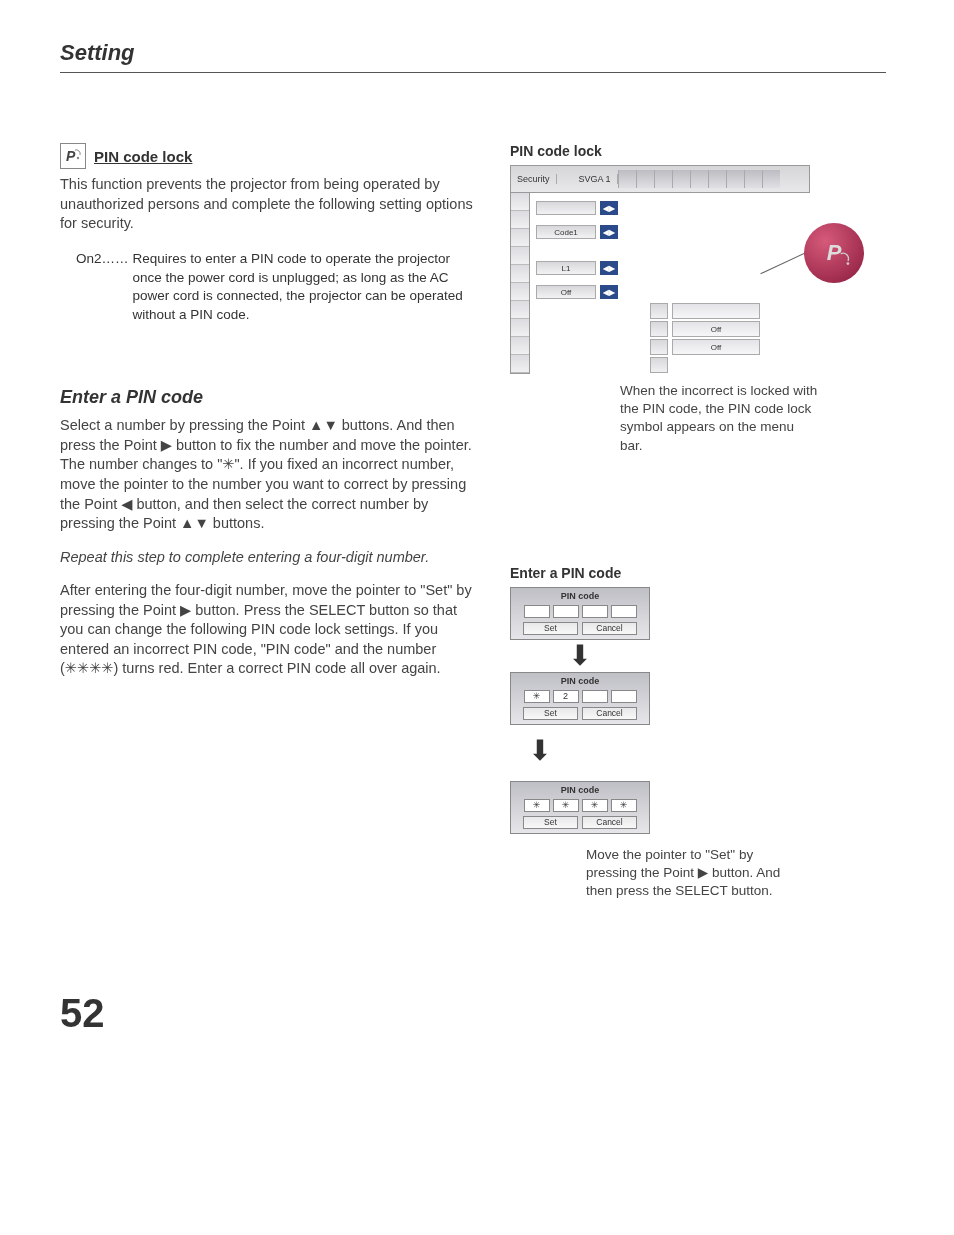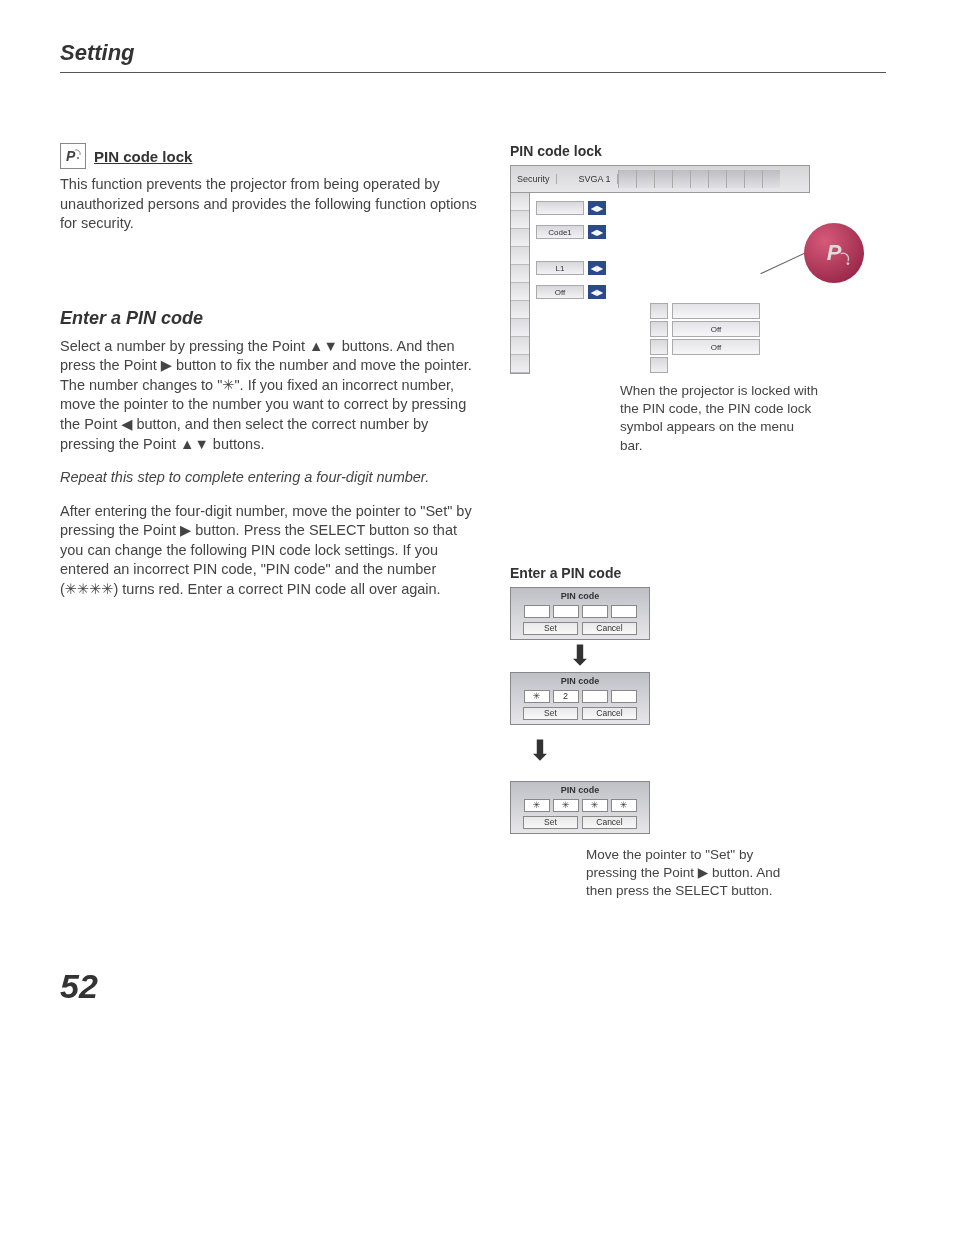--- a/index.html
+++ b/index.html
@@ -22,42 +22,42 @@
   .right-title { font-weight: bold; font-size: 14px; margin-bottom: 6px; }
   .menu-mock { width: 300px; }
   .menubar { display: flex; align-items: center; background: linear-gradient(#d6d6d8,#e8e8ea); border: 1px solid #999; height: 28px; font-size: 9px; }
   .menubar .lbl { padding: 0 6px; border-right: 1px solid #aaa; }
   .menubar .mico { width: 18px; height: 18px; border-left: 1px solid #aaa; background: linear-gradient(#bcbcc2,#e0e0e4); display: inline-block; }
   .menu-row { display: flex; }
   .sidebar { display: flex; flex-direction: column; width: 20px; border-left: 1px solid #999; border-right: 1px solid #999; border-bottom: 1px solid #999; }
   .sideico { height: 18px; border-bottom: 1px solid #bbb; background: linear-gradient(#dcdce0,#f0f0f2); }
   .panel { flex: 1; position: relative; }
   .prow { display: flex; align-items: center; height: 18px; margin-left: 6px; margin-top: 6px; }
-  .plabel { width: 48px; height: 14px; background: linear-gradient(#d8d8dc,#f2f2f4); border: 1px solid #aaa; font-size: 8px; display: flex; align-items: center; justify-content: center; }
+  .plabel { width: 60px; height: 14px; background: linear-gradient(#d8d8dc,#f2f2f4); border: 1px solid #aaa; font-size: 8px; display: flex; align-items: center; justify-content: center; }
   .arrows { width: 18px; height: 14px; background: #2a4a8a; margin-left: 4px; display: flex; align-items: center; justify-content: center; color: #fff; font-size: 8px; }
   .sub-popup { position: absolute; left: 120px; top: 110px; width: 110px; }
   .sub-popup .srow { display: flex; height: 16px; margin-bottom: 2px; }
   .srow .sico { width: 18px; background: linear-gradient(#d8d8dc,#f0f0f2); border: 1px solid #aaa; }
   .srow .sval { flex: 1; margin-left: 4px; background: linear-gradient(#e4e4e8,#f6f6f8); border: 1px solid #aaa; font-size: 8px; display: flex; align-items: center; justify-content: center; }
   .callout-circle { position: absolute; right: -54px; top: 30px; width: 60px; height: 60px; border-radius: 50%; background: radial-gradient(circle at 35% 30%, #d65a7a, #8a1a3c); display: flex; align-items: center; justify-content: center; }
   .callout-circle .pk { color: #ddd; font-weight: bold; font-size: 22px; font-style: italic; }
   .callout-line { position: absolute; right: 6px; top: 60px; width: 48px; height: 1px; background: #666; transform: rotate(-25deg); transform-origin: right center; }
   .caption { font-size: 13.5px; line-height: 1.35; color: #444; margin-top: 8px; margin-left: 110px; width: 200px; }
   .right-sec2 { margin-top: 110px; }
   .pin-box { width: 140px; border: 1px solid #888; background: linear-gradient(#bfc0c6, #e6e6ea); padding-bottom: 4px; }
   .pin-title { text-align: center; font-size: 9px; font-weight: bold; padding: 3px 0 4px; }
   .pin-inputs { display: flex; justify-content: center; gap: 3px; margin-bottom: 4px; }
   .pin-inputs .cell { width: 26px; height: 13px; background: #fff; border: 1px solid #888; font-size: 9px; display: flex; align-items: center; justify-content: center; }
   .pin-actions { display: flex; justify-content: center; gap: 4px; }
   .pin-actions .btn { width: 55px; height: 13px; background: linear-gradient(#e8e8ea,#f8f8f8); border: 1px solid #888; font-size: 8.5px; display: flex; align-items: center; justify-content: center; }
   .down-arrow { font-size: 28px; color: #333; text-align: center; width: 140px; line-height: 1; }
   .arrow-caption-row { display: flex; align-items: center; gap: 14px; margin: 10px 0 14px; }
   .cap2 { font-size: 13.5px; line-height: 1.35; color: #444; width: 200px; }
   .cap3 { font-size: 13.5px; line-height: 1.35; color: #444; margin-left: 76px; margin-top: 10px; width: 220px; }
-  .pagenum { font-size: 34px; font-weight: bold; margin-top: 66px; font-style: italic; }
+  .pagenum { font-size: 40px; font-weight: bold; margin-top: 90px; }
   .tri { font-family: Arial, sans-serif; }
   .stack { display:flex; flex-direction:column; gap: 2px; align-items:flex-start; }
 </style>
 </head>
 <body>
 
 <div class="page">
   <div class="hdr">Setting</div>
   <hr class="hr">
 
@@ -68,24 +68,28 @@
         <div class="icon-box">
           <svg width="20" height="20" viewBox="0 0 20 20">
             <text x="3" y="15" font-size="14" font-weight="bold" font-style="italic" fill="#444">P</text>
             <path d="M12 4 a4 4 0 0 1 5 5" stroke="#888" fill="none" stroke-width="1"></path>
             <circle cx="15" cy="12" r="1.2" fill="#888"></circle>
           </svg>
         </div>
         <span class="sec-title">PIN code lock</span>
       </div>
 
-      <p class="body">This function prevents the projector from being operated by unauthorized persons and provides the following function options for security.</p>
+      <p class="body">This function prevents the projector from being operated by unauthorized persons and complete the following setting options for security.</p>
 
       <table class="opts">
         <tbody>
+        <tr>
+          <td class="k"><span>On2……</span></td>
+          <td class="v"><span>Requires to enter a PIN code to operate the projector once the power cord is unplugged; as long as the AC power cord is connected, the projector can be operated without a PIN code.</span></td>
+        </tr>
       </tbody>
         </table>
 
 
       <div class="sec2">
         <div class="sec2-title">Enter a PIN code</div>
         <p class="body">Select a number by pressing the Point ▲▼ buttons. And then press the Point ▶ button to fix the number and move the pointer. The number changes to "✳".  If you fixed an incorrect number, move the pointer to the number you want to correct by pressing the Point ◀ button, and then select the correct number by pressing the Point ▲▼ buttons.</p>
         <p class="body" style="margin-top:14px;font-style:italic;">Repeat this step to complete entering a four-digit number.</p>
         <p class="body" style="margin-top:14px;">After entering the four-digit number, move the pointer to "Set" by pressing the Point ▶ button.  Press the SELECT button so that you can change the following PIN code lock settings.  If you entered an incorrect PIN code, "PIN code" and the number (✳✳✳✳) turns red. Enter a correct PIN code all over again.</p>
       </div>
@@ -164,21 +168,21 @@
               <span class="pk">P</span>
               <svg width="18" height="18" style="position:absolute; right:8px; bottom:14px;" viewBox="0 0 20 20">
                 <path d="M3 3 a6 6 0 0 1 8 8" stroke="#ccc" fill="none" stroke-width="1.5"></path>
                 <circle cx="11" cy="14" r="1.5" fill="#ccc"></circle>
               </svg>
             </div>
           </div>
         </div>
       </div>
 
-      <p class="caption">When the projector is locked with the PIN code, the PIN code lock symbol appears on the menu bar.</p>
+      <p class="caption">When the incorrect is locked with the PIN code, the PIN code lock symbol appears on the menu bar.</p>
 
       <div class="right-sec2">
         <div class="right-title">Enter a PIN code</div>
 
         <div class="stack">
 
           <div class="pin-box">
             <div class="pin-title">PIN code</div>
             <div class="pin-inputs">
               <div class="cell"></div>

